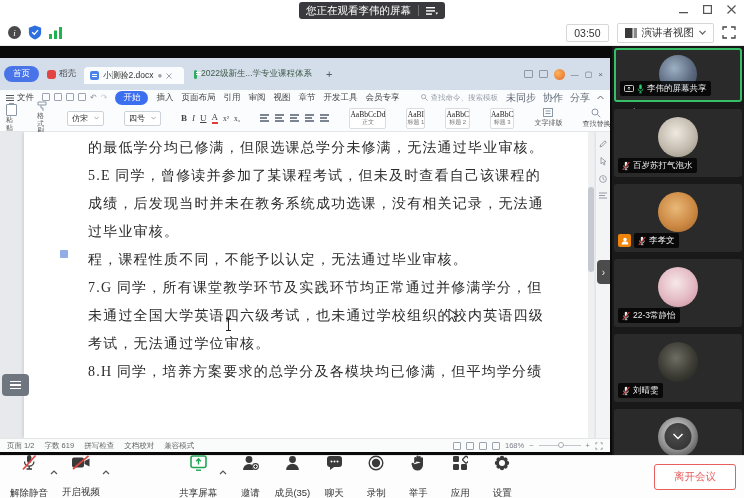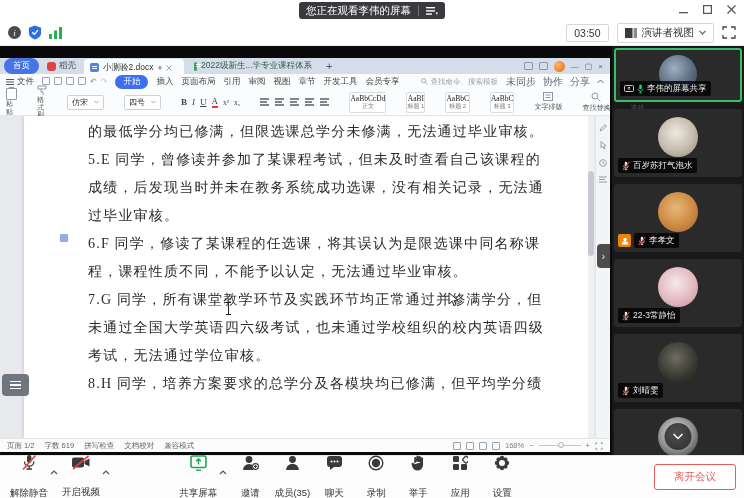--- a/index.html
+++ b/index.html
@@ -25,21 +25,21 @@
   .timer-box { border:1px solid #d7d7d7; border-radius:2px; font-size:10.5px; color:#333; padding:2px 7px; }
   .view-btn { border:1px solid #d7d7d7; border-radius:2px; font-size:10.5px; color:#333; padding:2px 7px;
     display:flex; align-items:center; gap:5px; }
 
   
   .content { position:absolute; top:46px; left:0; right:0; bottom:43px; display:flex; background:#0d0d0d; }
   .share-area { position:relative; width:612px; background:#0a0a0a; flex:none; }
 
   
   .wps { position:absolute; left:0; top:12px; right:2px; bottom:3px; background:#fff; display:flex; flex-direction:column; }
-  .wps-tabs { height:16px; background:#d4deeb; display:flex; align-items:center; padding:0 4px; gap:4px; flex:none; }
+  .wps-tabs { height:32px; background:#d4deeb; display:flex; align-items:center; padding:0 4px; gap:4px; flex:none; }
   .tab-home { background:#4874e8; color:#fff; font-size:8.5px; border-radius:9px; padding:2px 9px; }
   .tab-docer { display:flex; align-items:center; gap:3px; font-size:8.5px; color:#444; padding:0 4px; }
   .docer-dot { width:9px; height:9px; border-radius:3px; background:#e24444; }
   .tab-doc { background:#fbfcfd; height:17px; margin-top:3px; border-radius:4px 4px 0 0; display:flex; align-items:center;
     gap:4px; padding:0 6px; font-size:8.5px; color:#333; min-width:100px; }
   .docicon { width:9px; height:9px; border-radius:2px; background:#4a84e8; position:relative; }
   .docicon::after { content:""; position:absolute; left:2px; top:2.5px; width:5px; height:1px; background:#fff; box-shadow:0 2px 0 #fff; }
   .sheeticon { width:9px; height:9px; border-radius:2px; background:#2faa5e; position:relative; }
   .sheeticon::after { content:""; position:absolute; left:2px; top:2.5px; width:5px; height:1px; background:#fff; box-shadow:0 2px 0 #fff; }
   .tab-sheet { display:flex; align-items:center; gap:4px; font-size:8.5px; color:#3f5b48; padding:0 6px; max-width:130px; white-space:nowrap; }
@@ -375,21 +375,20 @@
           </span>
         </div>
 
         <div class="wps-doc">
           <div class="page"></div>
           <div class="doc-text">
             <div>的最低学分均已修满，但限选课总学分未修满，无法通过毕业审核。</div>
             <div>5.E 同学，曾修读并参加了某课程考试，但未及时查看自己该课程的</div>
             <div>成绩，后发现当时并未在教务系统成功选课，没有相关记录，无法通</div>
             <div>过毕业审核。</div>
-            <div>6.F 同学，修读了某课程的任选课，将其误认为是限选课中同名称课</div>
             <div>程，课程性质不同，不能予以认定，无法通过毕业审核。</div>
             <div>7.G 同学，所有课堂教学环节及实践环节均正常通过并修满学分，但</div>
             <div>未通过全国大学英语四六级考试，也未通过学校组织的校内英语四级</div>
             <div>考试，无法通过学位审核。</div>
             <div>8.H 同学，培养方案要求的总学分及各模块均已修满，但平均学分绩</div>
           </div>
           <span class="comment-mark"></span>
           <span class="caret-i"></span>
           <svg class="mouse-cursor" width="11" height="15" viewBox="0 0 11 15">
             <path d="M1 1 L1 12 L4.2 9.2 L6 13.6 L8 12.7 L6.2 8.4 L10 8.2 Z" fill="#fff" stroke="#222" stroke-width="1"></path>

